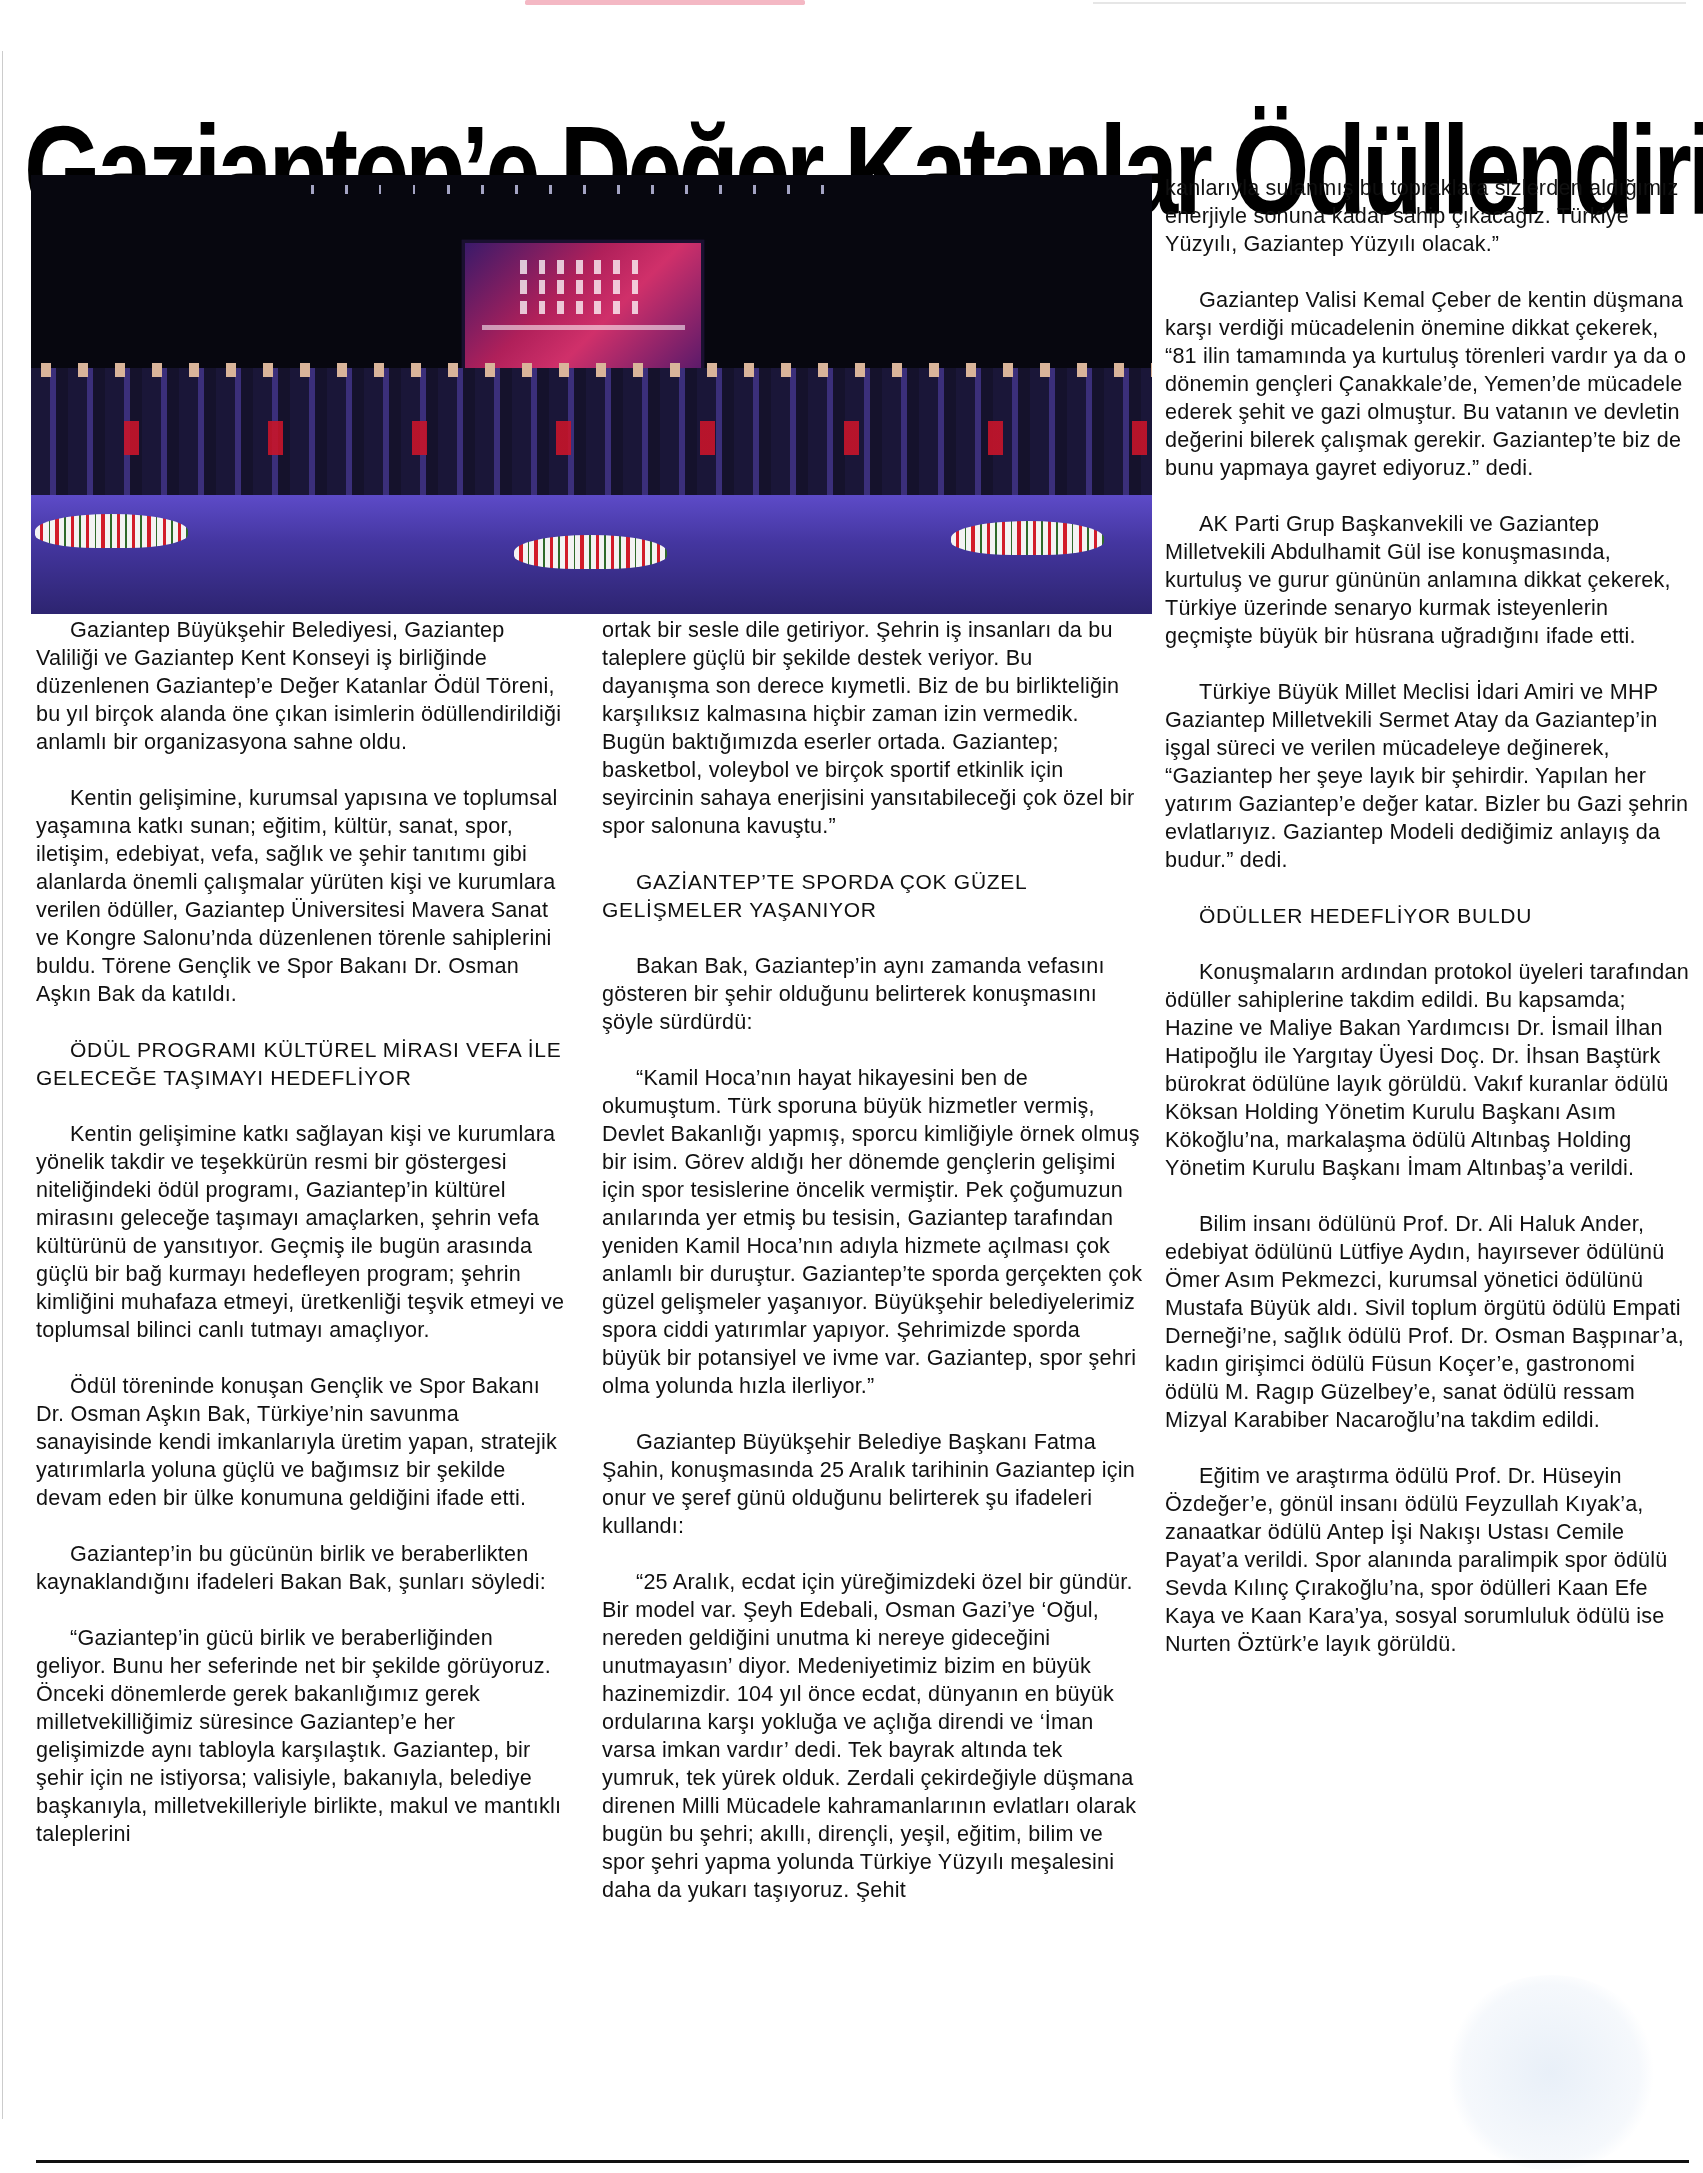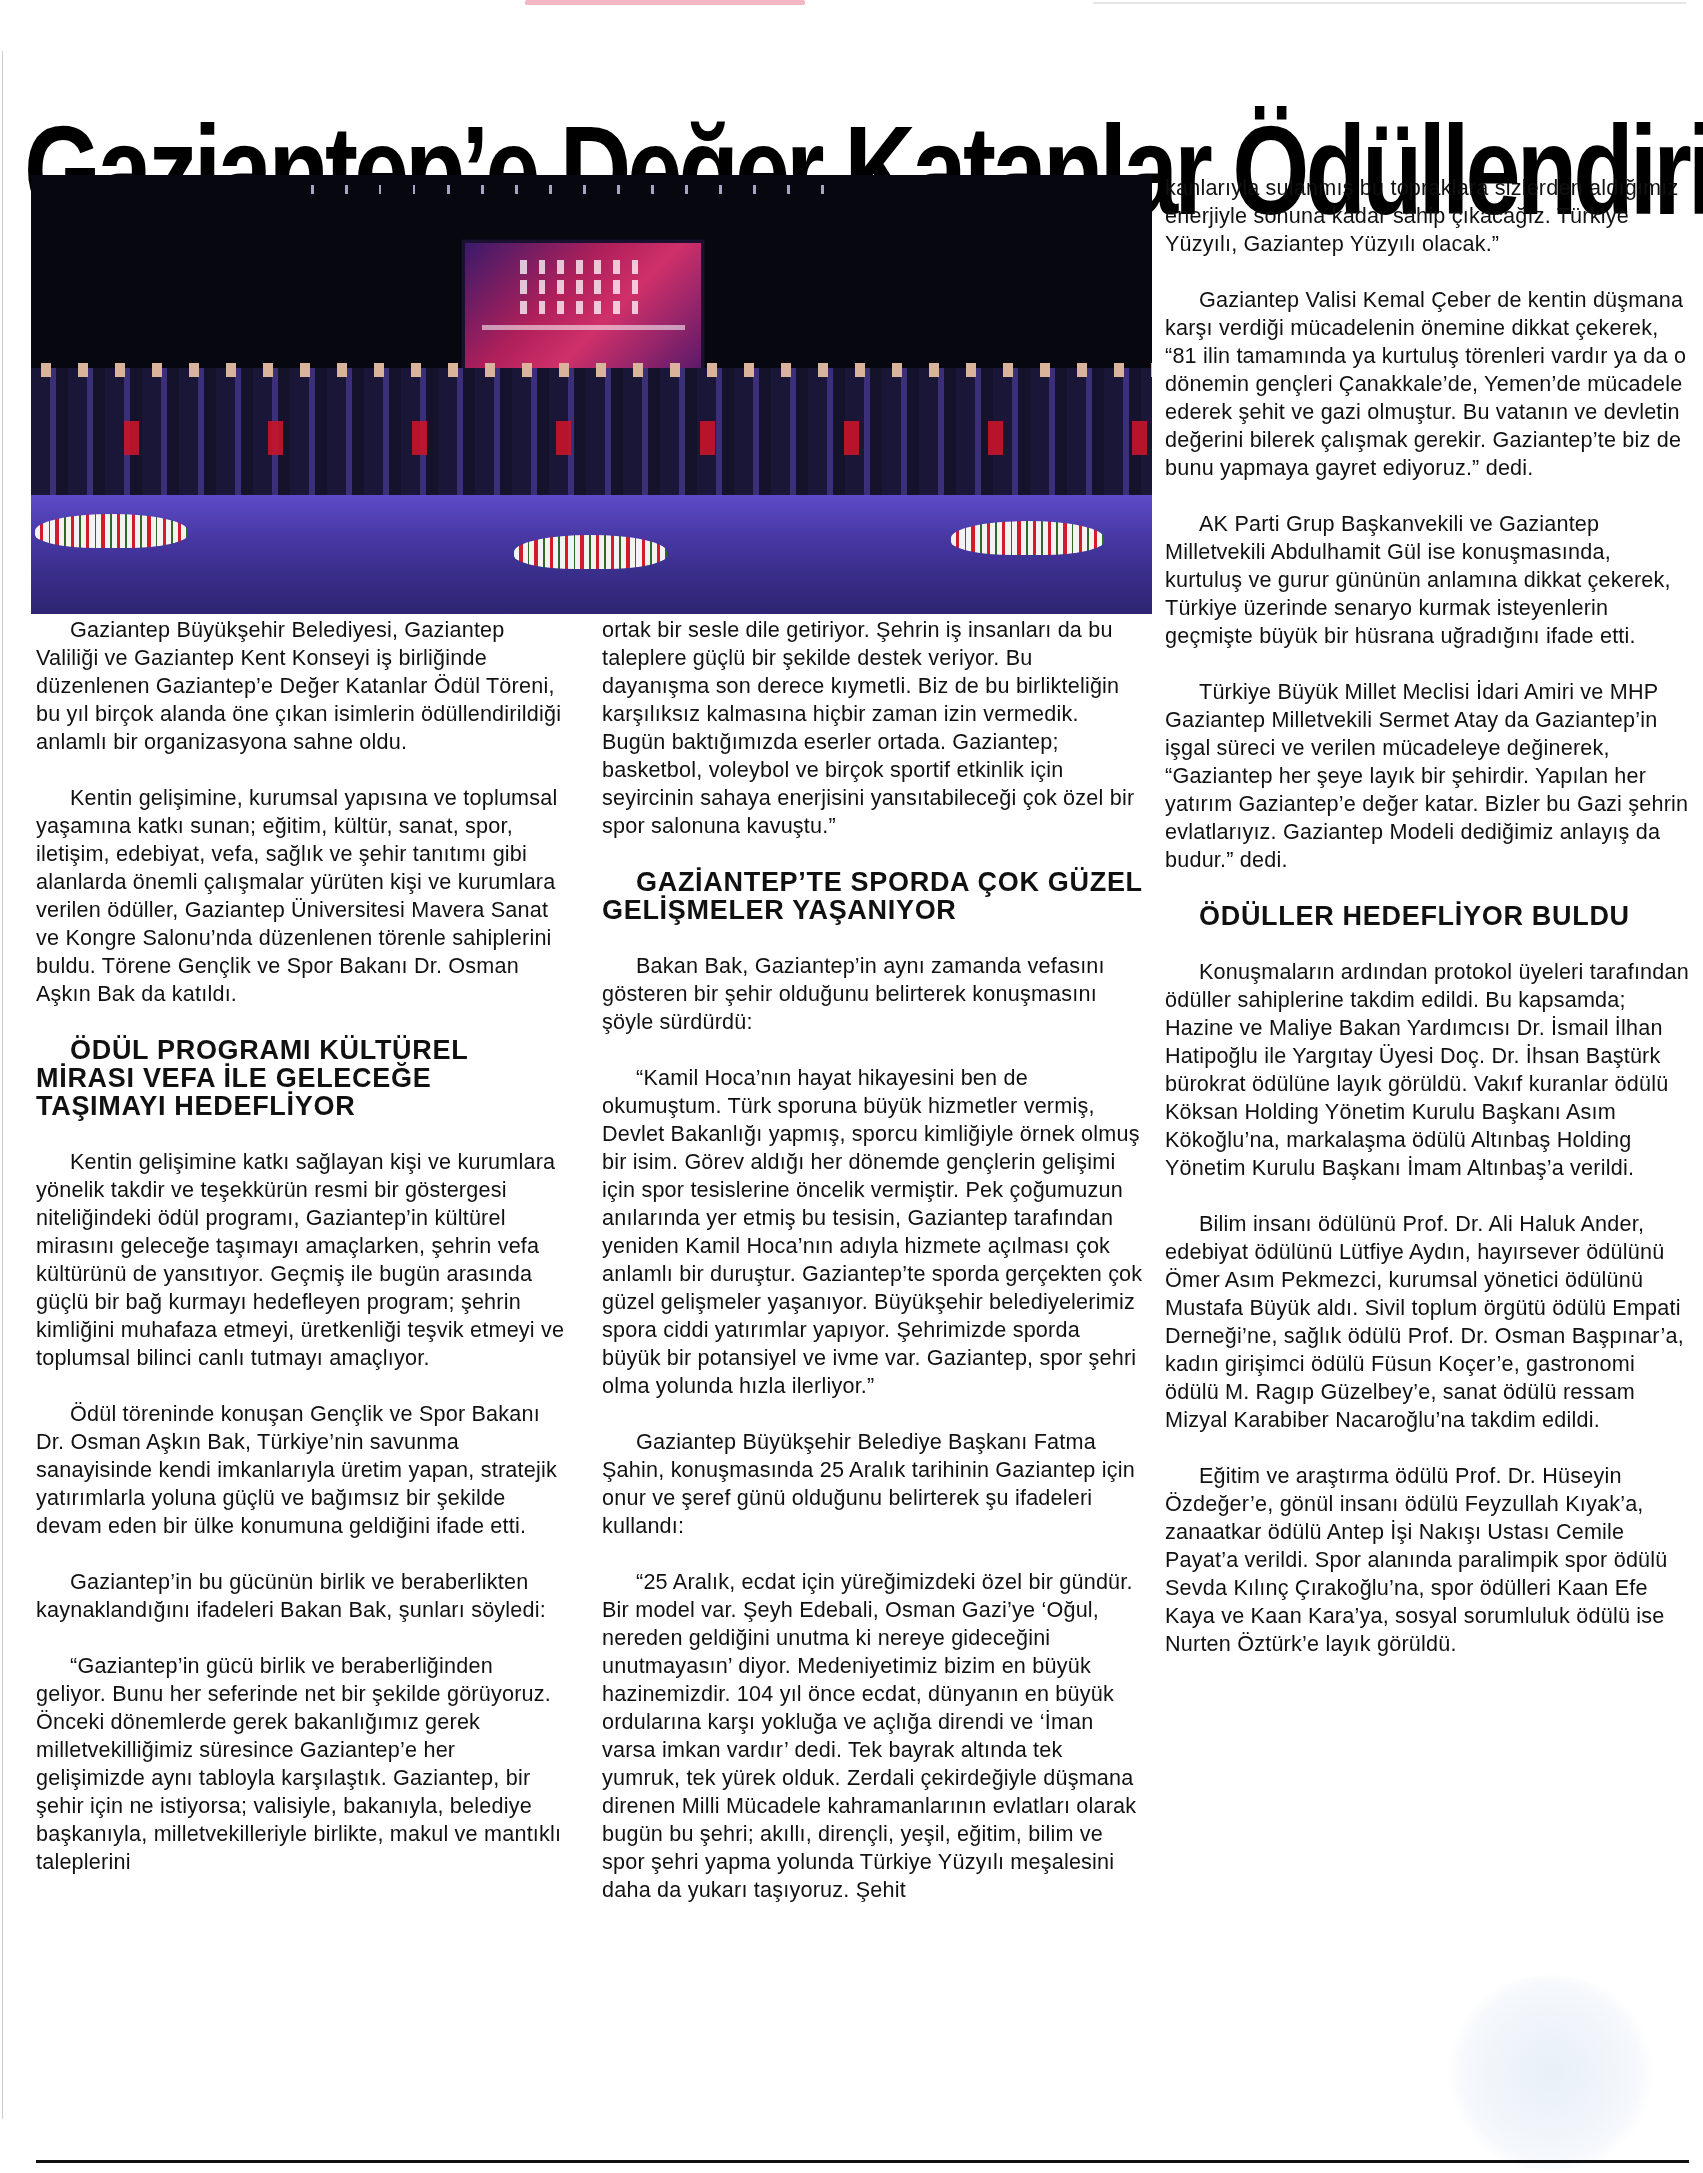--- a/index.html
+++ b/index.html
@@ -40,21 +40,21 @@
   .photo .flowers { position: absolute; height: 34px; border-radius: 50% 50% 40% 40%;
            background: repeating-linear-gradient(90deg, #f3f3f3 0 5.1px, #d21c2a 5.1px 8.5px, #f3f3f3 8.5px 13.6px, #2f6a2a 13.6px 15.3px); }
   .photo .f1 { left: 4.2px; top: 339px; width: 153px; }
   .photo .f2 { left: 483px; top: 360px; width: 153px; }
   .photo .f3 { left: 920px; top: 346px; width: 153px; }
 
   .col { position: absolute; font-family: "Liberation Sans", "DejaVu Sans", sans-serif; font-size: 21.6px;
          line-height: 28px; color: #111; letter-spacing: 0.2px; }
   .col p { margin: 0 0 28px 0; text-indent: 34px; }
   .col p.noindent { text-indent: 0; }
-  .col h3 { margin: 0 0 28px 0; font-weight: bold; font-size: 27px; line-height: 28px;
+  .col h3 { margin: 0 0 28px 0; font-weight: normal; font-size: 21px; line-height: 28px;
             text-indent: 34px; letter-spacing: 0.7px; }
   #col1 { left: 36px;  top: 616px; width: 532px; }
   #col2 { left: 602px; top: 616px; width: 542px; }
   #col3 { left: 1165px; top: 174px; width: 527px; }
 
   .bottomrule { position: absolute; left: 36px; top: 2160px; width: 1653px; height: 2.5px; background: #111; }
   .watermark { position: absolute; left: 1441px; top: 1975px; width: 220px; height: 195px; border-radius: 50%;
                background: radial-gradient(circle at 50% 50%, rgba(190,210,235,.35), rgba(190,210,235,.15) 60%, transparent 70%); }
 </style>
 </head>

